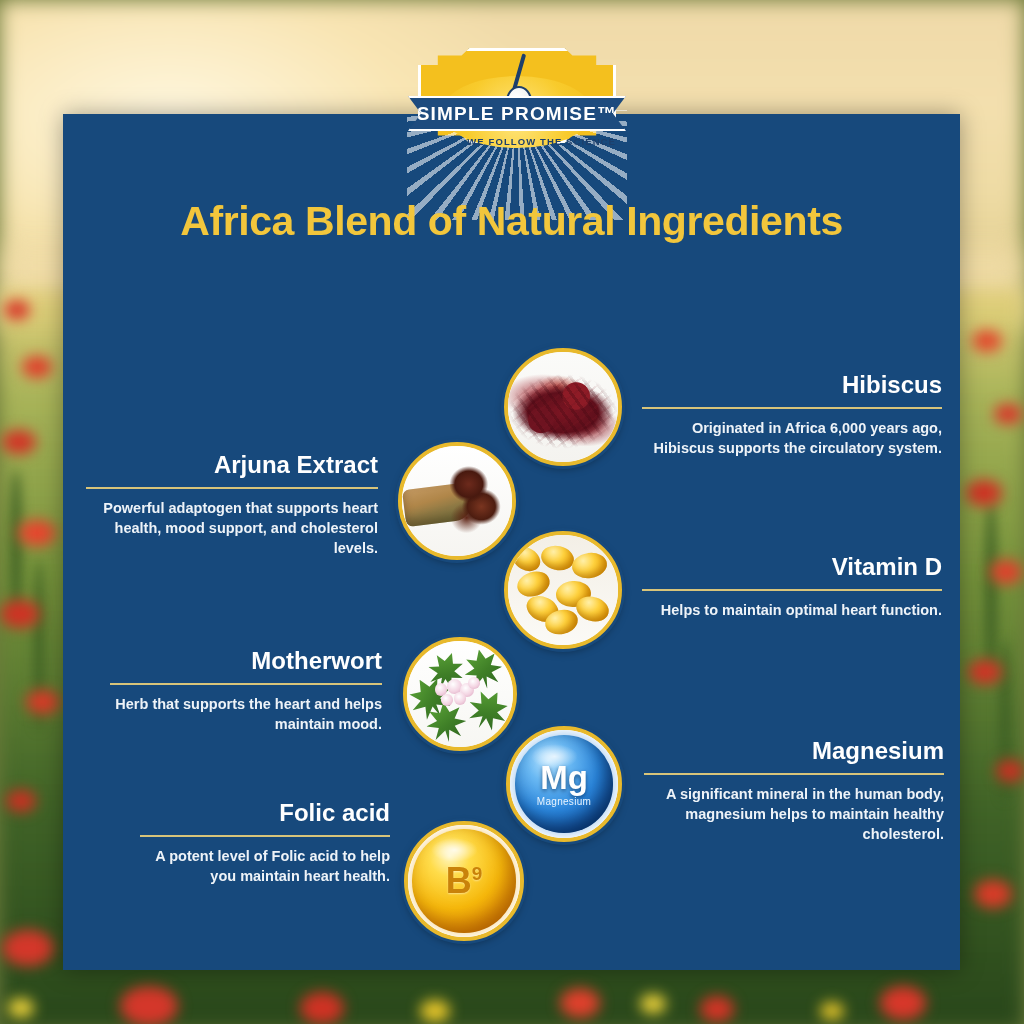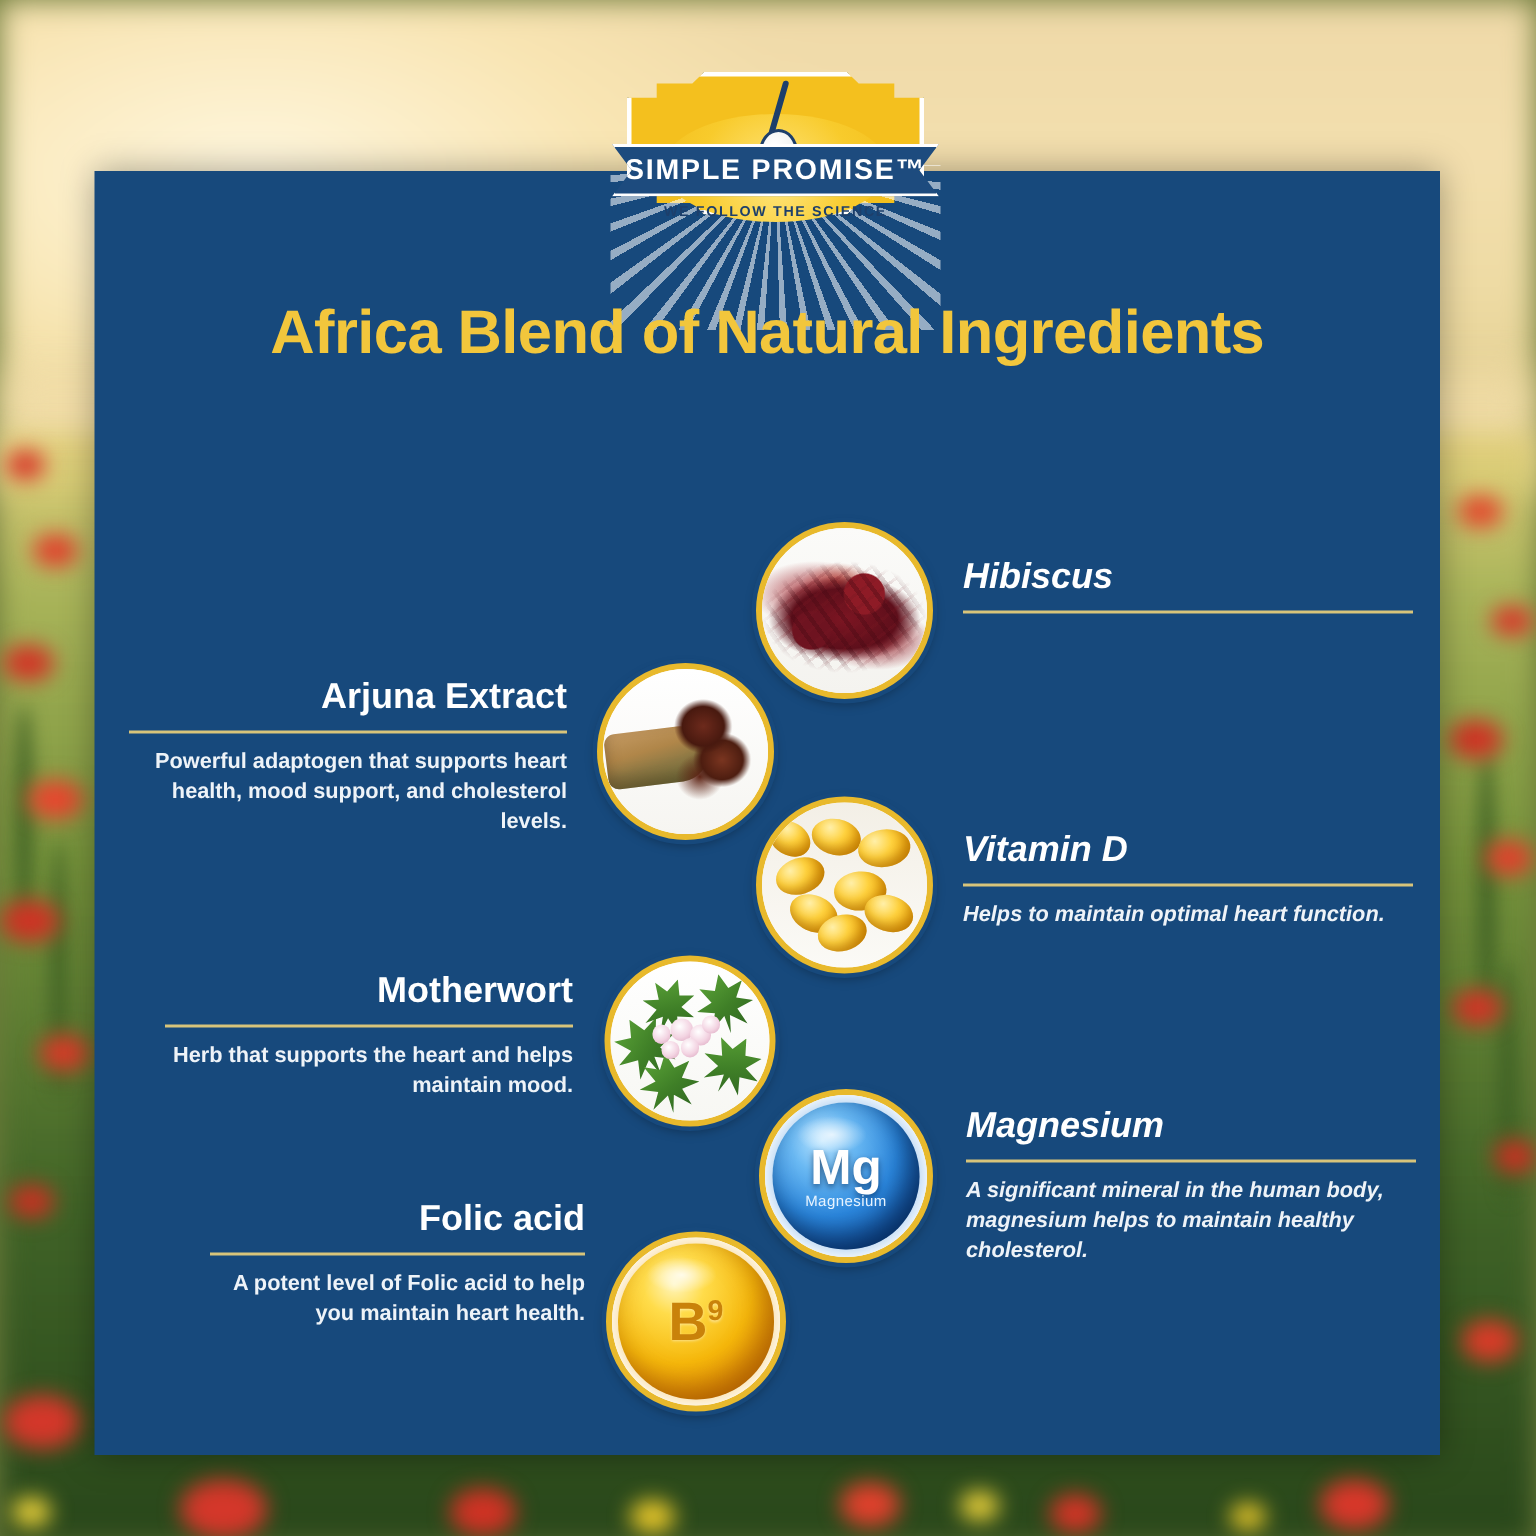--- a/index.html
+++ b/index.html
@@ -76,21 +76,21 @@
     position:absolute; left:-10px; top:48px; width:218px; height:35px;
     background:#1d4b7e; border:2px solid #fff;
     clip-path:polygon(0% 0%, 100% 0%, 94% 50%, 100% 100%, 0% 100%, 6% 50%);
     display:flex; align-items:center; justify-content:center;
   }
   .logo-band span {
     color:#fff; font-weight:bold; font-size:19px; letter-spacing:1.2px;
   }
   .logo-tm { font-size:8px; vertical-align:super; letter-spacing:0; }
   .logo-tag {
-    position:absolute; left:0; top:88px; width:198px; text-align:center;
+    position:absolute; left:0; top:88px; width:198px; text-align:right;
     color:#1d3f6b; font-size:9.5px; font-weight:bold; letter-spacing:1.1px;
   }
 
   
   .headline {
     position:absolute; left:63px; top:196px; width:897px;
     text-align:center; color:#f2c63c;
     font-weight:bold; font-size:41px; line-height:1.22;
     letter-spacing:-.4px;
   }
@@ -107,21 +107,21 @@
   .circle .photo { position:absolute; inset:0; }
 
   .txt { position:absolute; }
   .txt h3 {
     font-size:24px; font-weight:bold; color:#ffffff; line-height:1.1;
     white-space:nowrap;
   }
   .rule { height:2px; background:#d8c47a; margin:9px 0 9px 0; }
   .txt p { font-size:14.5px; font-weight:bold; color:#eef3f8; line-height:1.38; }
   .align-r { text-align:right; }
-  .align-l { text-align:left;font-style:italic; }
+  .align-l { text-align:right; }
 
   
   .ph-hibiscus {
     background:
       radial-gradient(circle at 30% 62%, #6e1320 0%, #6e1320 12%, rgba(110,19,32,0) 13%),
       radial-gradient(circle at 62% 40%, #8e1b26 0%, #8e1b26 14%, rgba(142,27,38,0) 15%),
       radial-gradient(ellipse 46% 26% at 50% 55%, #7c1522 0%, #5e0f1b 70%, rgba(94,15,27,0) 100%),
       radial-gradient(ellipse 38% 20% at 32% 40%, #a8323a 0%, rgba(168,50,58,0) 100%),
       radial-gradient(ellipse 34% 18% at 70% 68%, #96222c 0%, rgba(150,34,44,0) 100%),
       radial-gradient(ellipse 22% 12% at 46% 33%, #c05a48 0%, rgba(192,90,72,0) 100%),
@@ -265,20 +265,21 @@
   <div>Africa Blend of Natural Ingredients</div>
 </div>
 
 <div class="row">
   <div class="circle" style="left:504px; top:348px; width:118px; height:118px;">
     <div class="photo ph-hibiscus"></div>
   </div>
   <div class="txt align-l" style="left:642px; top:372px; width:300px;">
     <h3>Hibiscus</h3>
     <div class="rule"></div>
+    <p>Originated in Africa 6,000 years ago, Hibiscus supports the circulatory system.</p>
   </div>
 </div>
 
 <div class="row">
   <div class="circle" style="left:398px; top:442px; width:118px; height:118px;">
     <div class="photo ph-arjuna"></div>
   </div>
   <div class="txt align-r" style="left:86px; top:452px; width:292px;">
     <h3>Arjuna Extract</h3>
     <div class="rule"></div>

